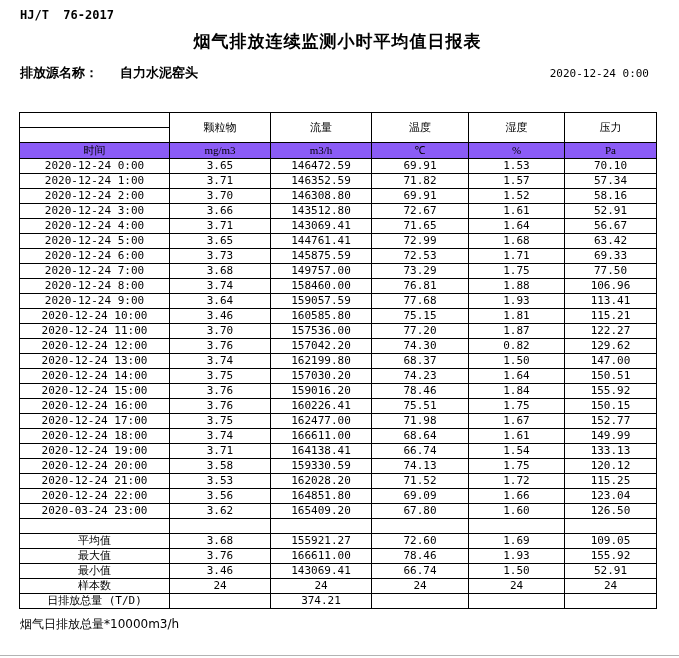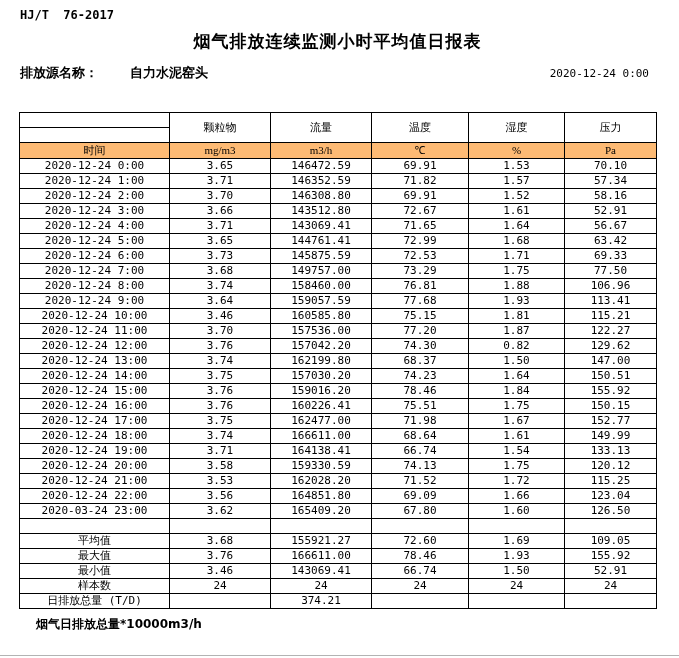--- a/index.html
+++ b/index.html
@@ -12,44 +12,44 @@
     font-size:12px; font-weight:bold; white-space:pre;
     font-family:"DejaVu Sans Mono", monospace;
   }
   .title {
     position:absolute; left:19px; top:30px; width:637px;
     text-align:center; font-size:17px; font-weight:bold; letter-spacing:1px;
   }
   .meta-source {
     position:absolute; left:20px; top:64px; font-size:13px; font-weight:bold;
   }
-  .meta-source .src-name { margin-left:32px; }
+  .meta-source .src-name { margin-left:22px; }
   .meta-date {
     position:absolute; right:30px; top:67px; font-size:11px;
     font-family:"DejaVu Sans Mono", monospace;
   }
   table.report {
     position:absolute; left:19px; top:112px; width:637px;
     border-collapse:collapse; table-layout:fixed;
   }
   table.report td {
     border:1px solid #000; text-align:center; vertical-align:middle;
     padding:0; height:14px; line-height:14px; overflow:hidden; white-space:nowrap;
     font-size:11px; font-family:"DejaVu Sans Mono", monospace;
   }
   tr.hrow td { height:14px; }
   td.colhead { font-size:12px; font-family:"DejaVu Sans", sans-serif; }
-  tr.green td { background:#fdba74; }
+  tr.green td { background:#8b5cf6; }
   td.timehead { font-size:12px; font-family:"DejaVu Sans", sans-serif; background:#c6efc6; }
   td.unit { font-size:10px; }
   tr.green td.unit { height:15px; line-height:15px;font-family:Liberation Serif, serif; }
   td.slabel { font-size:12px; font-family:"DejaVu Sans", sans-serif; }
   tr.spacer td { height:14px; }
   .footer-note {
-    position:absolute; left:36px; top:616px; font-size:12px; font-weight:bold;
+    position:absolute; left:20px; top:616px; font-size:12px; font-weight:normal;
   }
   .sig-line { position:absolute; left:0; top:638px; width:679px; height:16px;
     font-size:13px; font-weight:bold; }
   .sig-line span { position:absolute; white-space:nowrap; }
   .sig-unit   { left:20px; }
   .sig-mgr    { left:233px; }
   .sig-rep    { left:363px; }
   .sig-date   { left:497px; }
   .sig-year   { left:607px; }
   .sig-month  { left:645px; }

